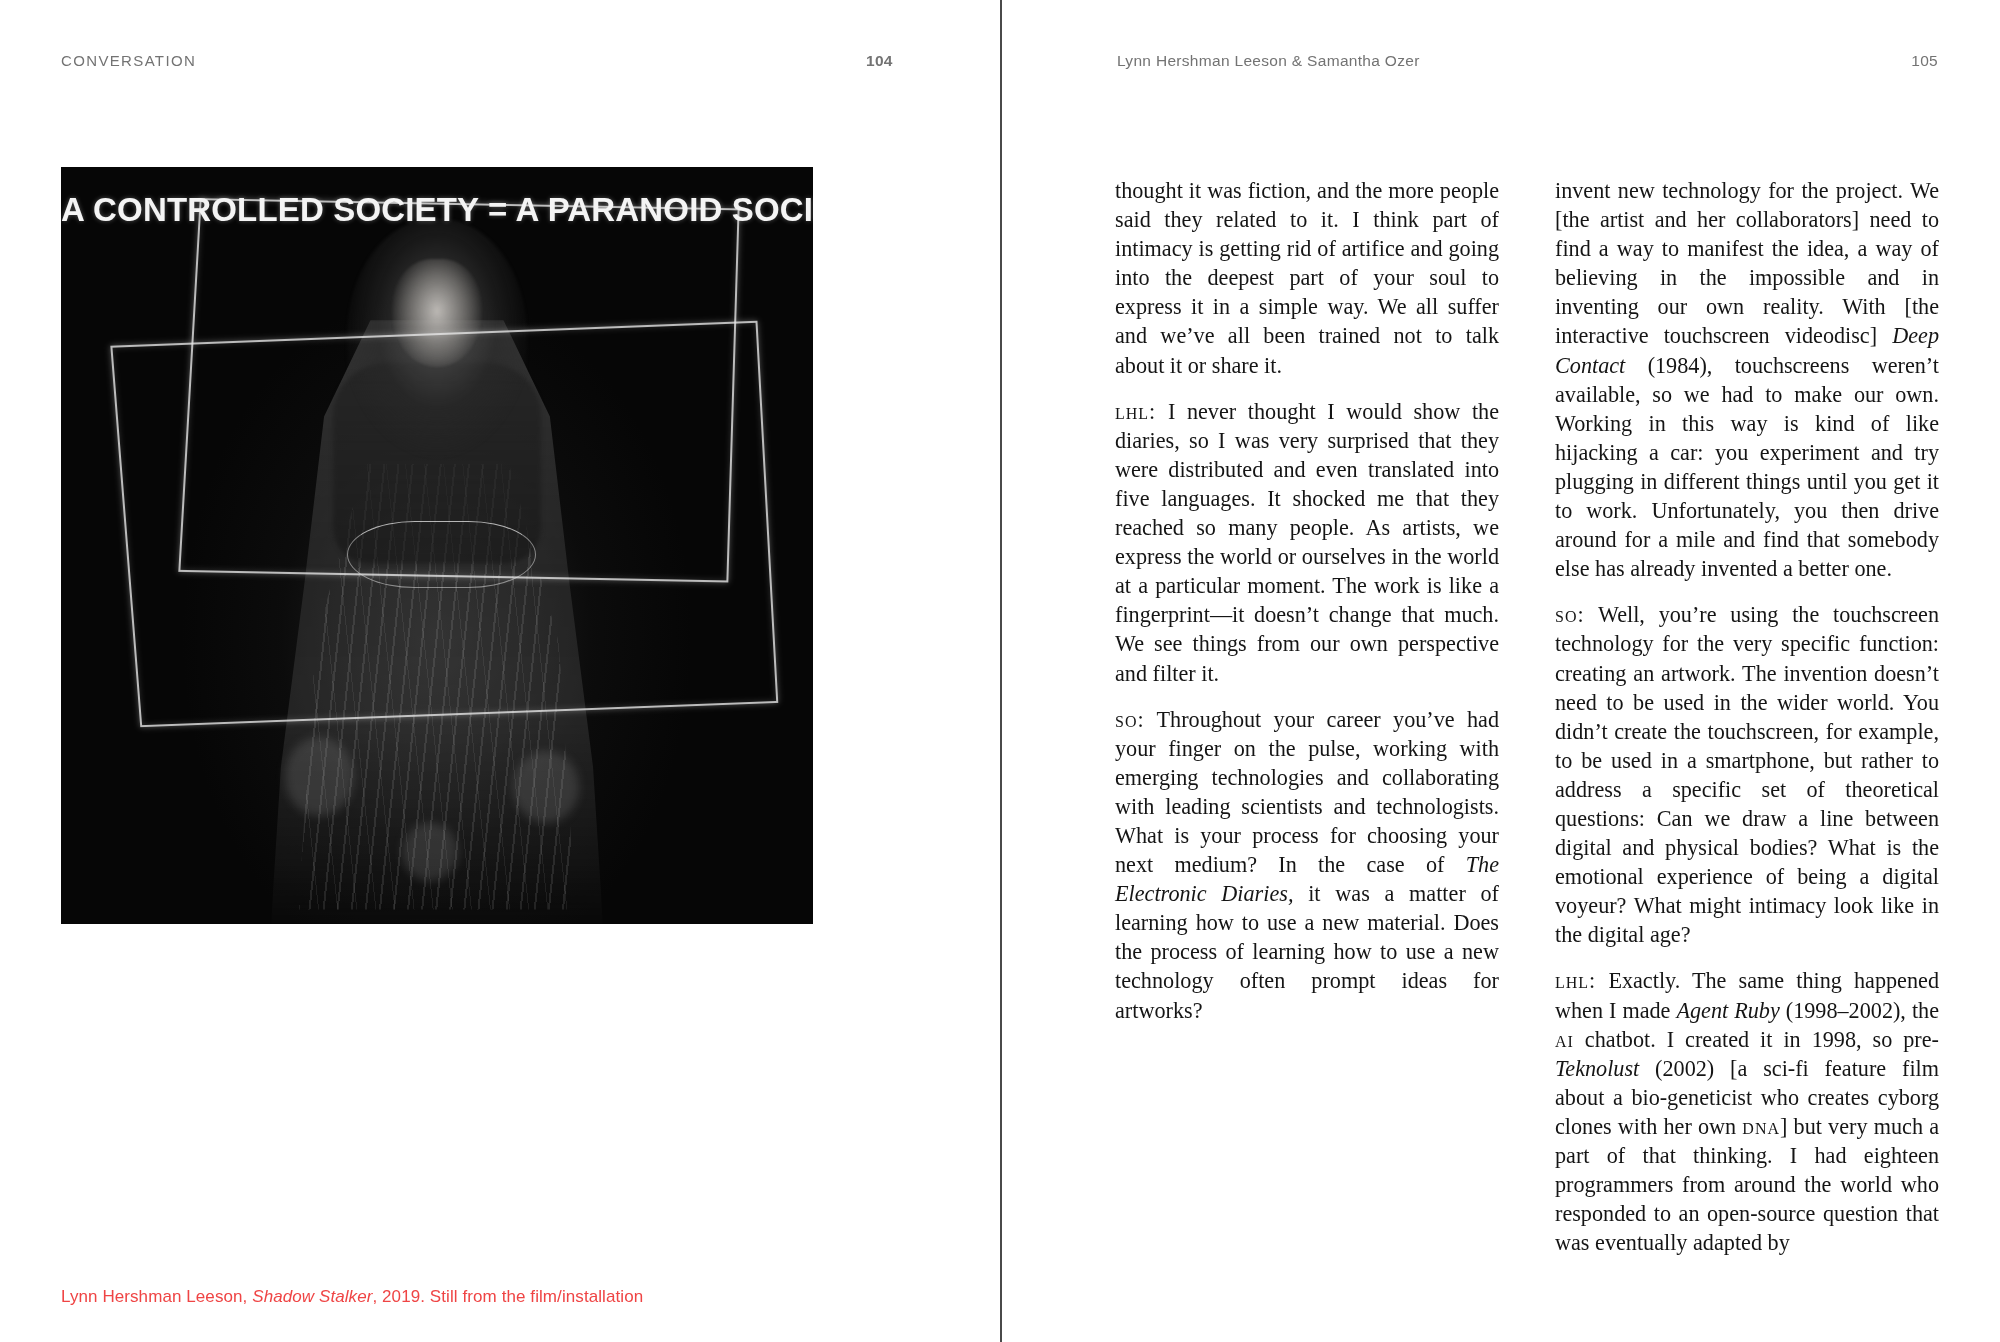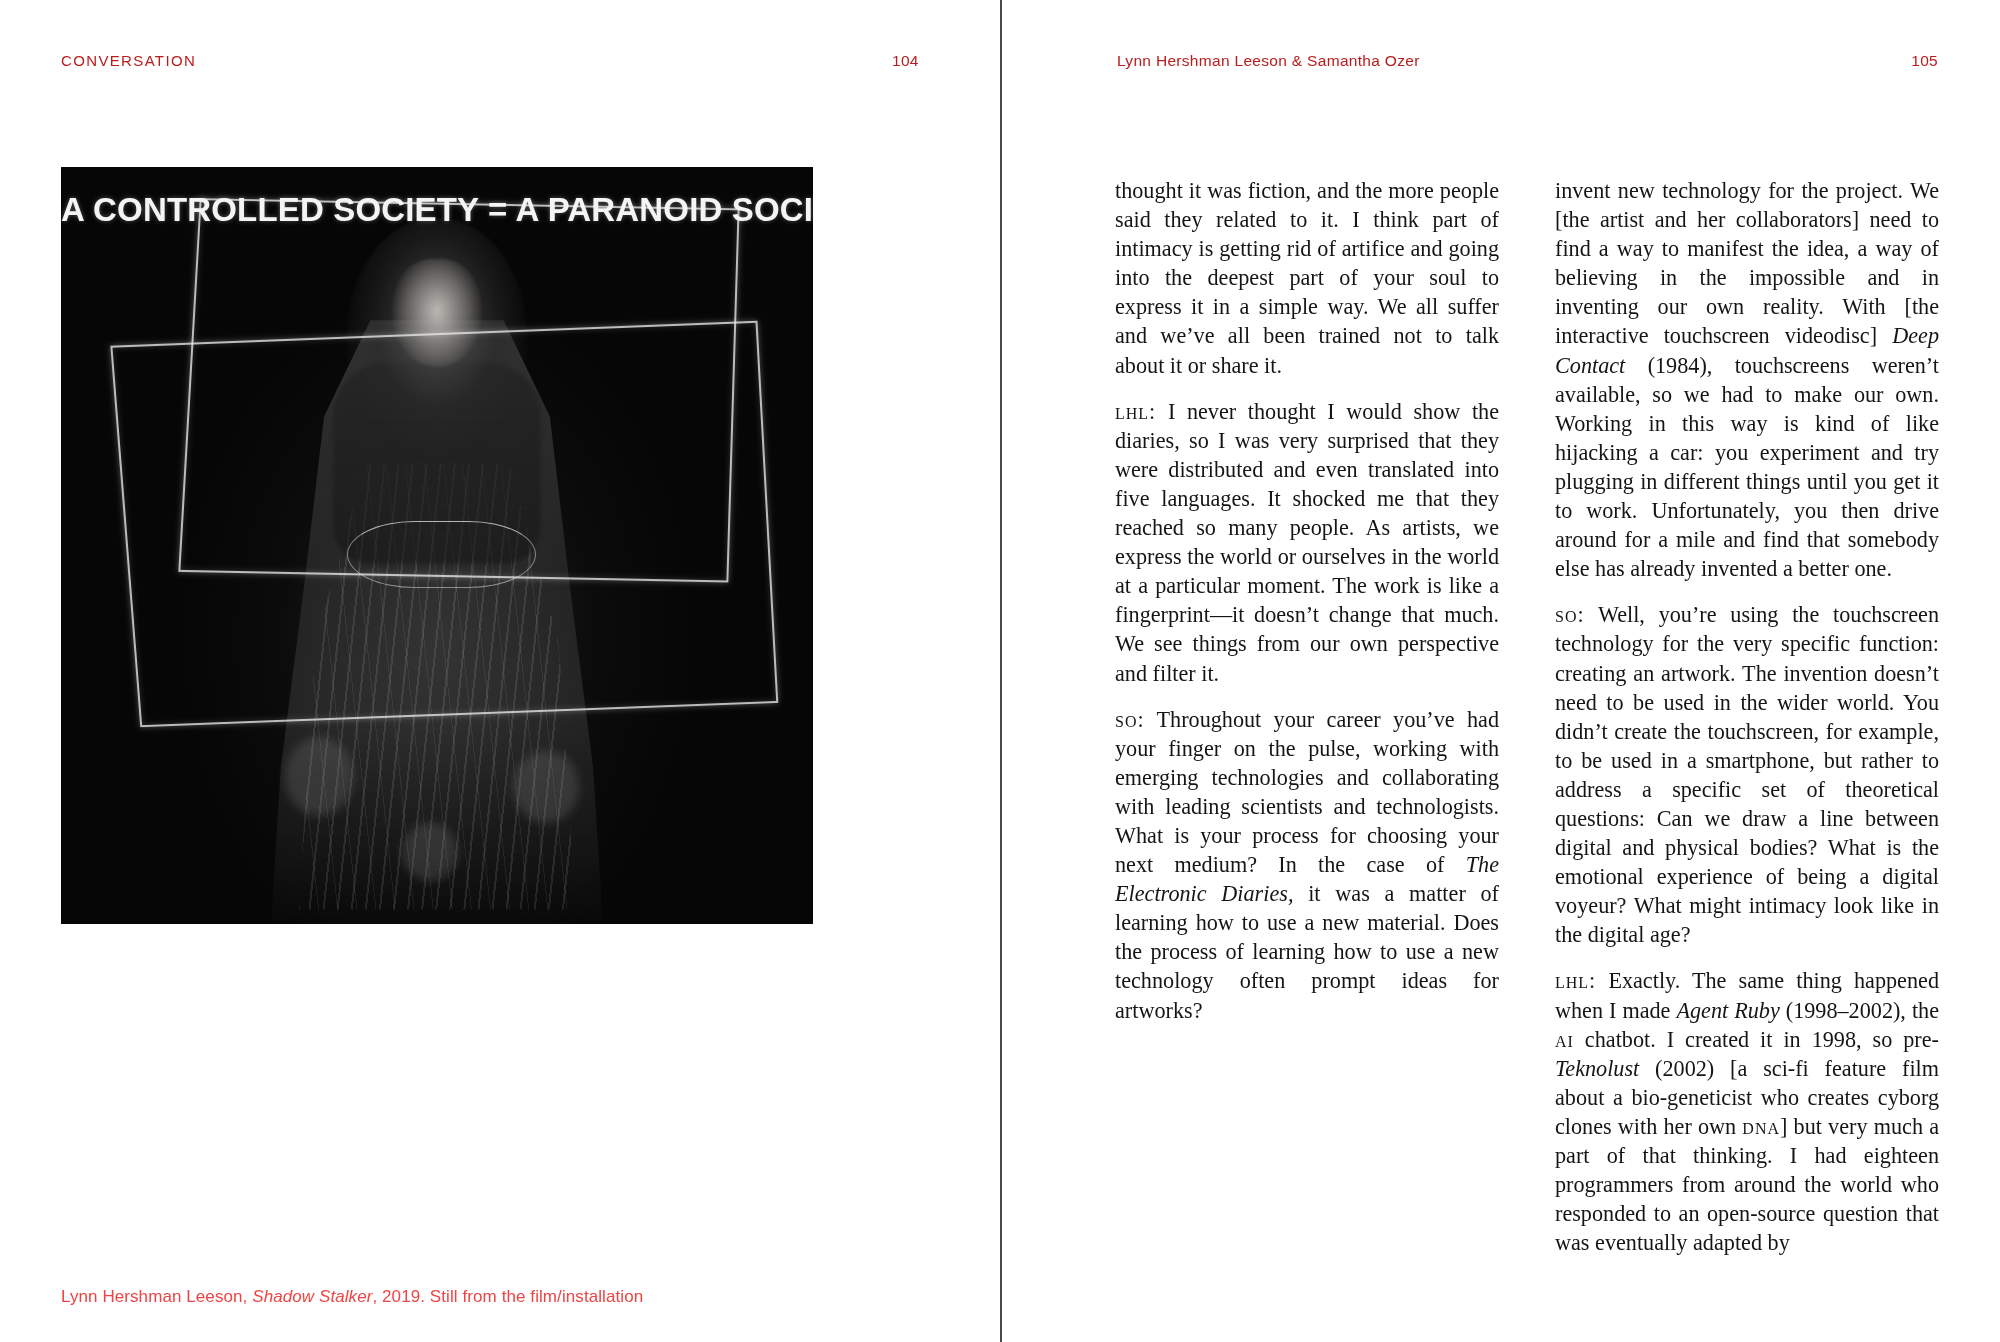--- a/index.html
+++ b/index.html
@@ -32,30 +32,31 @@
   .page-right { width: 1000px; border-left: 2px solid #4a4a4a; }
 
   
   .runhead {
     position: absolute;
     top: 52px;
     font-family: "Liberation Sans", sans-serif;
     font-size: 15.5px;
     font-weight: 500;
     letter-spacing: 0.02em;
-    color: #b91c1c;
+    color: #737373;
     white-space: nowrap;
   }
   .runhead-left-title {
     left: 61px;
     letter-spacing: 0.09em;
     font-size: 15px;
   }
   .runhead-left-folio {
-    left: 892px;
+    left: 866px;
+    font-weight: bold;
   }
   .runhead-right-title {
     left: 115px;
   }
   .runhead-right-folio {
     right: 62px;
   }
 
   
   .figure {

